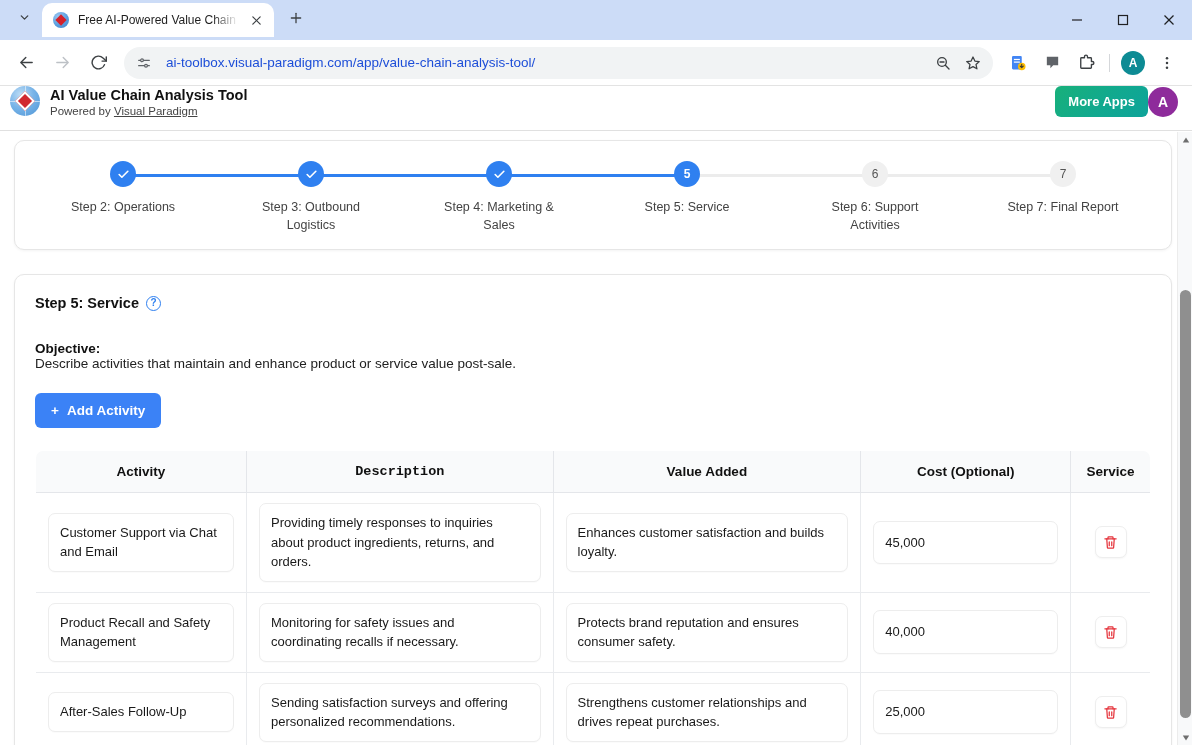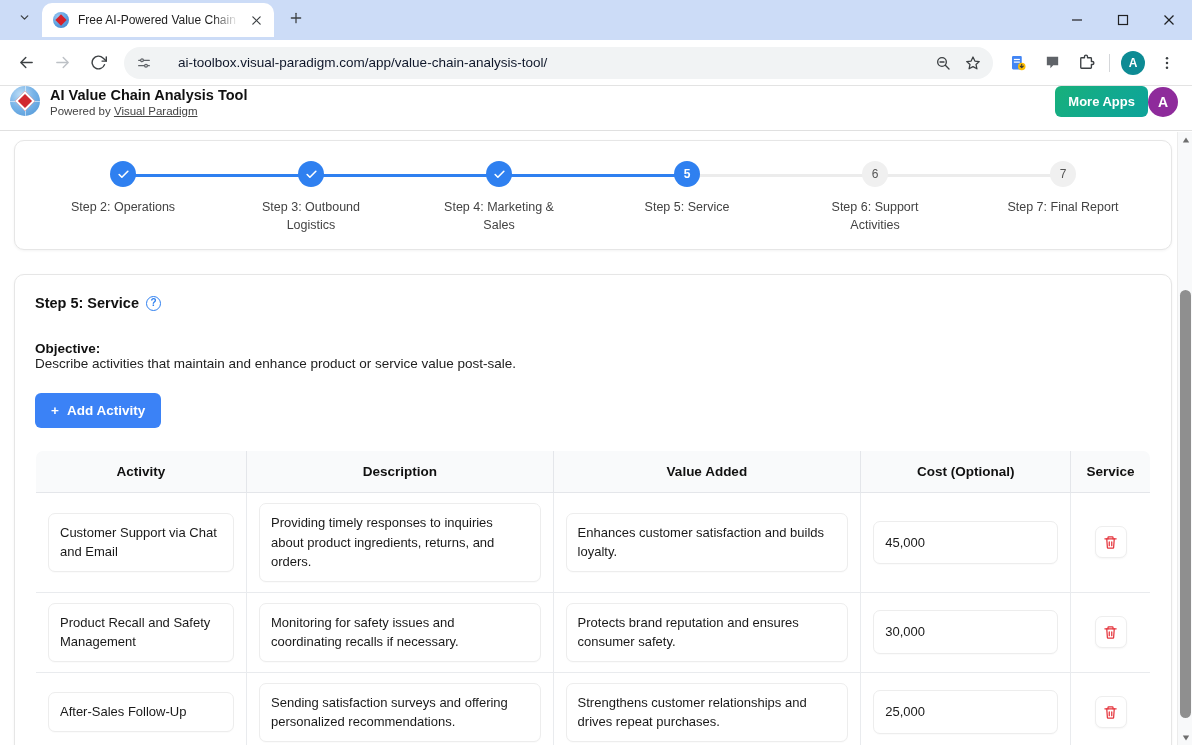--- a/index.html
+++ b/index.html
@@ -67,21 +67,21 @@
   .nav-btn {
     width: 32px; height: 32px; border-radius: 50%; display:flex;
     align-items:center; justify-content:center; margin: 0 2px; cursor:pointer;
   }
   .omnibox {
     flex: 1 1 auto; height: 32px; background:#f1f3f4; border-radius: 16px;
     display:flex; align-items:center; margin: 0 8px; padding: 0 6px 0 12px;
     cursor: text;
   }
   .omnibox .url {
-    font-size: 13.5px; color: #0f172a; margin-left: 26px; flex:1 1 auto;
+    font-size: 13.5px; color: #1d4ed8; margin-left: 14px; flex:1 1 auto;
     white-space:nowrap; overflow:hidden;
   }
   .omni-right { display:flex; align-items:center; }
   .omni-icon {
     width: 28px; height: 28px; border-radius:50%; display:flex;
     align-items:center; justify-content:center; cursor:pointer; margin-left:2px;
   }
   .ext-icon {
     width: 30px; height: 30px; border-radius:50%; display:flex;
     align-items:center; justify-content:center; cursor:pointer; margin: 0 2px;
@@ -197,21 +197,21 @@
   }
   table.activities thead th:last-child { border-right:none; }
   table.activities tbody td {
     padding: 10px 12px; border-bottom: 1px solid #e9ebee;
     border-right: 1px solid #e9ebee; vertical-align: middle;
   }
   table.activities tbody tr:last-child td { border-bottom:none; }
   table.activities tbody td:last-child { border-right:none; }
 
   .col-activity { width: 201px; }
-  .col-desc { width: 292px; }
+  .col-desc { width: 292px; font-family: Liberation Mono, monospace; }
   .col-value { width: 293px; }
   .col-cost { width: 200px; }
   .col-actions { width: 76px; }
 
   .cell-box {
     border: 1px solid #ededed; border-radius: 7px; background:#fff;
     padding: 9px 11px; font-size: 13px; color:#1a1a1a; line-height:1.5;
     box-shadow: 0 1px 1px rgba(0,0,0,.02);
     min-height: 38px; cursor: text;
   }
@@ -489,21 +489,21 @@
             <td>
               <div class="cell-box">Product Recall and Safety Management</div>
             </td>
             <td>
               <div class="cell-box">Monitoring for safety issues and coordinating recalls if necessary.</div>
             </td>
             <td>
               <div class="cell-box">Protects brand reputation and ensures consumer safety.</div>
             </td>
             <td>
-              <div class="cell-box cost">30,000</div>
+              <div class="cell-box cost">40,000</div>
             </td>
             <td class="actions-cell">
               <span class="delete-btn">
                 <svg width="15" height="15" viewBox="0 0 24 24" fill="none" stroke="#e5343c" stroke-width="2" stroke-linecap="round" stroke-linejoin="round">
                     <polyline points="3 6 21 6"></polyline>
                     <path d="M8 6V4a1 1 0 0 1 1-1h6a1 1 0 0 1 1 1v2"></path>
                     <path d="M6 6l1 14a1 1 0 0 0 1 1h8a1 1 0 0 0 1-1l1-14"></path>
                     <line x1="10" y1="11" x2="10" y2="17"></line>
                     <line x1="14" y1="11" x2="14" y2="17"></line>
                   </svg>

